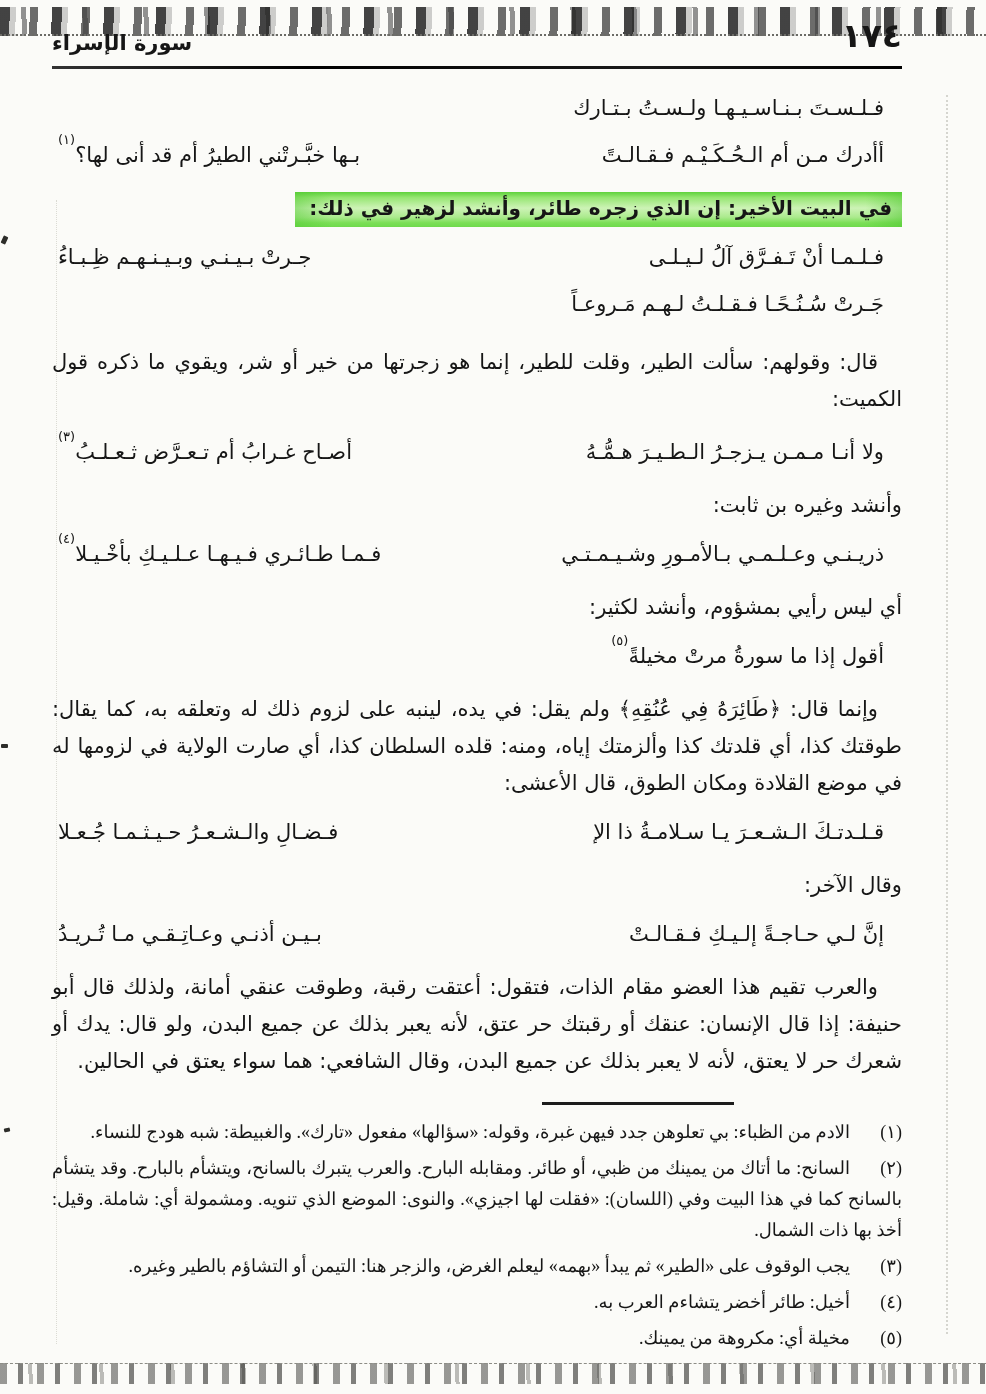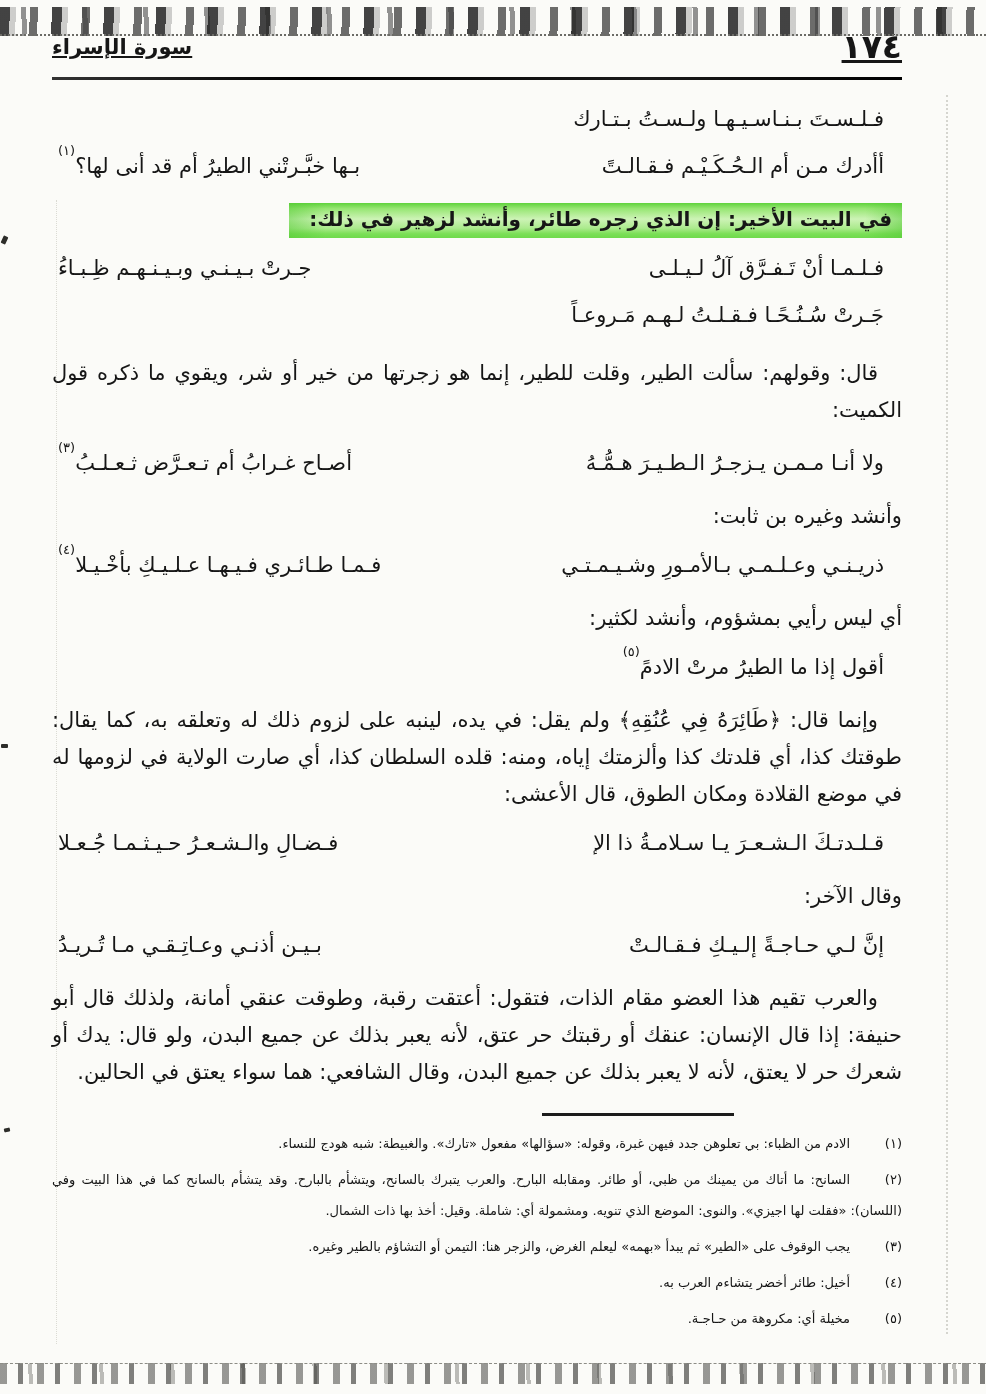--- a/index.html
+++ b/index.html
@@ -33,57 +33,57 @@
   .edge-line{position:absolute;width:0;pointer-events:none;}
   .edge-right{top:95px;bottom:60px;right:38px;border-right:2px dotted #c9c9c2;opacity:.75;}
   .edge-left{top:200px;bottom:50px;left:56px;border-left:1px dotted #d4d4cc;opacity:.8;}
   .mark{position:absolute;background:#2d2d2a;border-radius:1px;}
   .mark-1{left:2px;top:236px;width:5px;height:8px;transform:rotate(25deg);}
   .mark-2{left:1px;top:744px;width:7px;height:4px;}
   .mark-3{left:4px;top:1128px;width:6px;height:4px;transform:rotate(-12deg);}
   
   .content{position:relative;margin:0 84px 0 52px;width:850px;}
   .header{
-    margin-top:27px;
+    margin-top:16px;
     direction:ltr;
-    display:flex;justify-content:space-between;align-items:center;text-decoration:underline;
+    display:flex;justify-content:space-between;align-items:flex-end;
   }
   .surah-title{font-size:21px;font-weight:bold;letter-spacing:.5px;}
   .page-number{font-size:33px;font-weight:bold;letter-spacing:2px;}
   .rule{margin-top:11px;height:3px;background:linear-gradient(90deg,#333 0%,#000 30%,#1a1a1a 70%,#000 100%);}
   
   .verse{
     display:flex;justify-content:space-between;align-items:baseline;
     padding:0 18px 0 6px;
     font-size:21px;line-height:47px;
     white-space:nowrap;
   }
   .hemi{white-space:nowrap;}
   sup.fn-ref{font-size:13px;vertical-align:18px;line-height:0;}
   
   .hl-row{margin-top:13px;text-align:right;}
   .hl{
     display:inline-block;
-    padding:3px 10px 5px 20px;
+    padding:3px 10px 5px 14px;
     font-size:20px;font-weight:bold;line-height:27px;
     background:
       linear-gradient(90deg,rgba(80,200,50,.45) 0,rgba(255,255,255,0) 6%,rgba(255,255,255,0) 94%,rgba(80,200,50,.5) 100%),
       linear-gradient(180deg,#5fd23c 0%,#97e673 16%,#cdf3b6 46%,#abea8d 72%,#7bdf57 88%,#6fda4c 100%);
   }
   
   .para{
     font-size:21px;line-height:37px;
     text-align:justify;
     margin:0;
   }
   .indent{text-indent:24px;}
   .mt-lg{margin-top:16px;} .mt-md{margin-top:11px;} .mt-sm{margin-top:7px;}
   
   .fn-sep{margin:22px 168px 12px auto;width:192px;height:3px;background:#1c1c1c;}
-  .fn{font-size:13px;line-height:31px;text-align:justify;margin:0 0 5px 0;}
+  .fn{font-size:18px;line-height:31px;text-align:justify;margin:0 0 5px 0;font-family:Liberation Serif, serif;}
   .fn-num{display:inline-block;width:34px;}
   .fn-gap{display:inline-block;width:18px;}
 </style>
 </head>
 <body>
 
 <div class="page">
 
   <div class="torn torn-top"></div>
   <div class="edge-line edge-right"></div>
@@ -130,21 +130,21 @@
     <p class="para mt-md">وأنشد وغيره بن ثابت:</p>
 
     <div class="verse mt-sm">
       <span class="hemi">ذريـنـي وعـلـمـي بـالأمـورِ وشـيـمـتـي</span>
       <span class="hemi"><span>فـمـا طـائـري فـيـهـا عـلـيـكِ بأخْـيـلا</span><sup class="fn-ref">(٤)</sup></span>
     </div>
 
     <p class="para mt-md">أي ليس رأيي بمشؤوم، وأنشد لكثير:</p>
 
     <div class="verse mt-sm">
-      <span class="hemi"><span>أقول إذا ما الطيرُ مرتْ الادمً</span><sup class="fn-ref">(٥)</sup></span>
+      <span class="hemi"><span>أقول إذا ما سورةُ مرتْ مخيلةً</span><sup class="fn-ref">(٥)</sup></span>
     </div>
 
     <p class="para indent mt-md">وإنما قال: ﴿طَائِرَهُ فِي عُنُقِهِ﴾ ولم يقل: في يده، لينبه على لزوم ذلك له وتعلقه به، كما يقال: طوقتك كذا، أي قلدتك كذا وألزمتك إياه، ومنه: قلده السلطان كذا، أي صارت الولاية في لزومها له في موضع القلادة ومكان الطوق، قال الأعشى:</p>
 
     <div class="verse mt-sm">
       <span class="hemi">قـلـدتـكَ الـشـعـرَ يـا سـلامـةُ ذا الإ</span>
       <span class="hemi">فـضـالِ والـشـعـرُ حـيـثـمـا جُـعـلا</span>
     </div>
 
     <p class="para mt-md">وقال الآخر:</p>
@@ -156,19 +156,19 @@
 
     <p class="para indent mt-md">والعرب تقيم هذا العضو مقام الذات، فتقول: أعتقت رقبة، وطوقت عنقي أمانة، ولذلك قال أبو حنيفة: إذا قال الإنسان: عنقك أو رقبتك حر عتق، لأنه يعبر بذلك عن جميع البدن، ولو قال: يدك أو شعرك حر لا يعتق، لأنه لا يعبر بذلك عن جميع البدن، وقال الشافعي: هما سواء يعتق في الحالين.</p>
 
     <div class="fn-sep"></div>
 
     <div class="footnotes">
       <p class="fn"><span class="fn-num">(١)</span><span class="fn-gap"></span><span class="fn-text">الادم من الظباء: بي تعلوهن جدد فيهن غبرة، وقوله: «سؤالها» مفعول «تارك». والغبيطة: شبه هودج للنساء.</span></p>
       <p class="fn"><span class="fn-num">(٢)</span><span class="fn-gap"></span><span class="fn-text">السانح: ما أتاك من يمينك من ظبي، أو طائر. ومقابله البارح. والعرب يتبرك بالسانح، ويتشأم بالبارح. وقد يتشأم بالسانح كما في هذا البيت وفي (اللسان): «فقلت لها اجيزي». والنوى: الموضع الذي تنويه. ومشمولة أي: شاملة. وقيل: أخذ بها ذات الشمال.</span></p>
       <p class="fn"><span class="fn-num">(٣)</span><span class="fn-gap"></span><span class="fn-text">يجب الوقوف على «الطير» ثم يبدأ «بهمه» ليعلم الغرض، والزجر هنا: التيمن أو التشاؤم بالطير وغيره.</span></p>
       <p class="fn"><span class="fn-num">(٤)</span><span class="fn-gap"></span><span class="fn-text">أخيل: طائر أخضر يتشاءم العرب به.</span></p>
-      <p class="fn"><span class="fn-num">(٥)</span><span class="fn-gap"></span><span class="fn-text">مخيلة أي: مكروهة من حـاجـة.</span></p>
+      <p class="fn"><span class="fn-num">(٥)</span><span class="fn-gap"></span><span class="fn-text">مخيلة أي: مكروهة من يمينك.</span></p>
     </div>
 
   </div>
 
   <div class="torn torn-bottom"></div>
 </div>
 
 </body></html>

